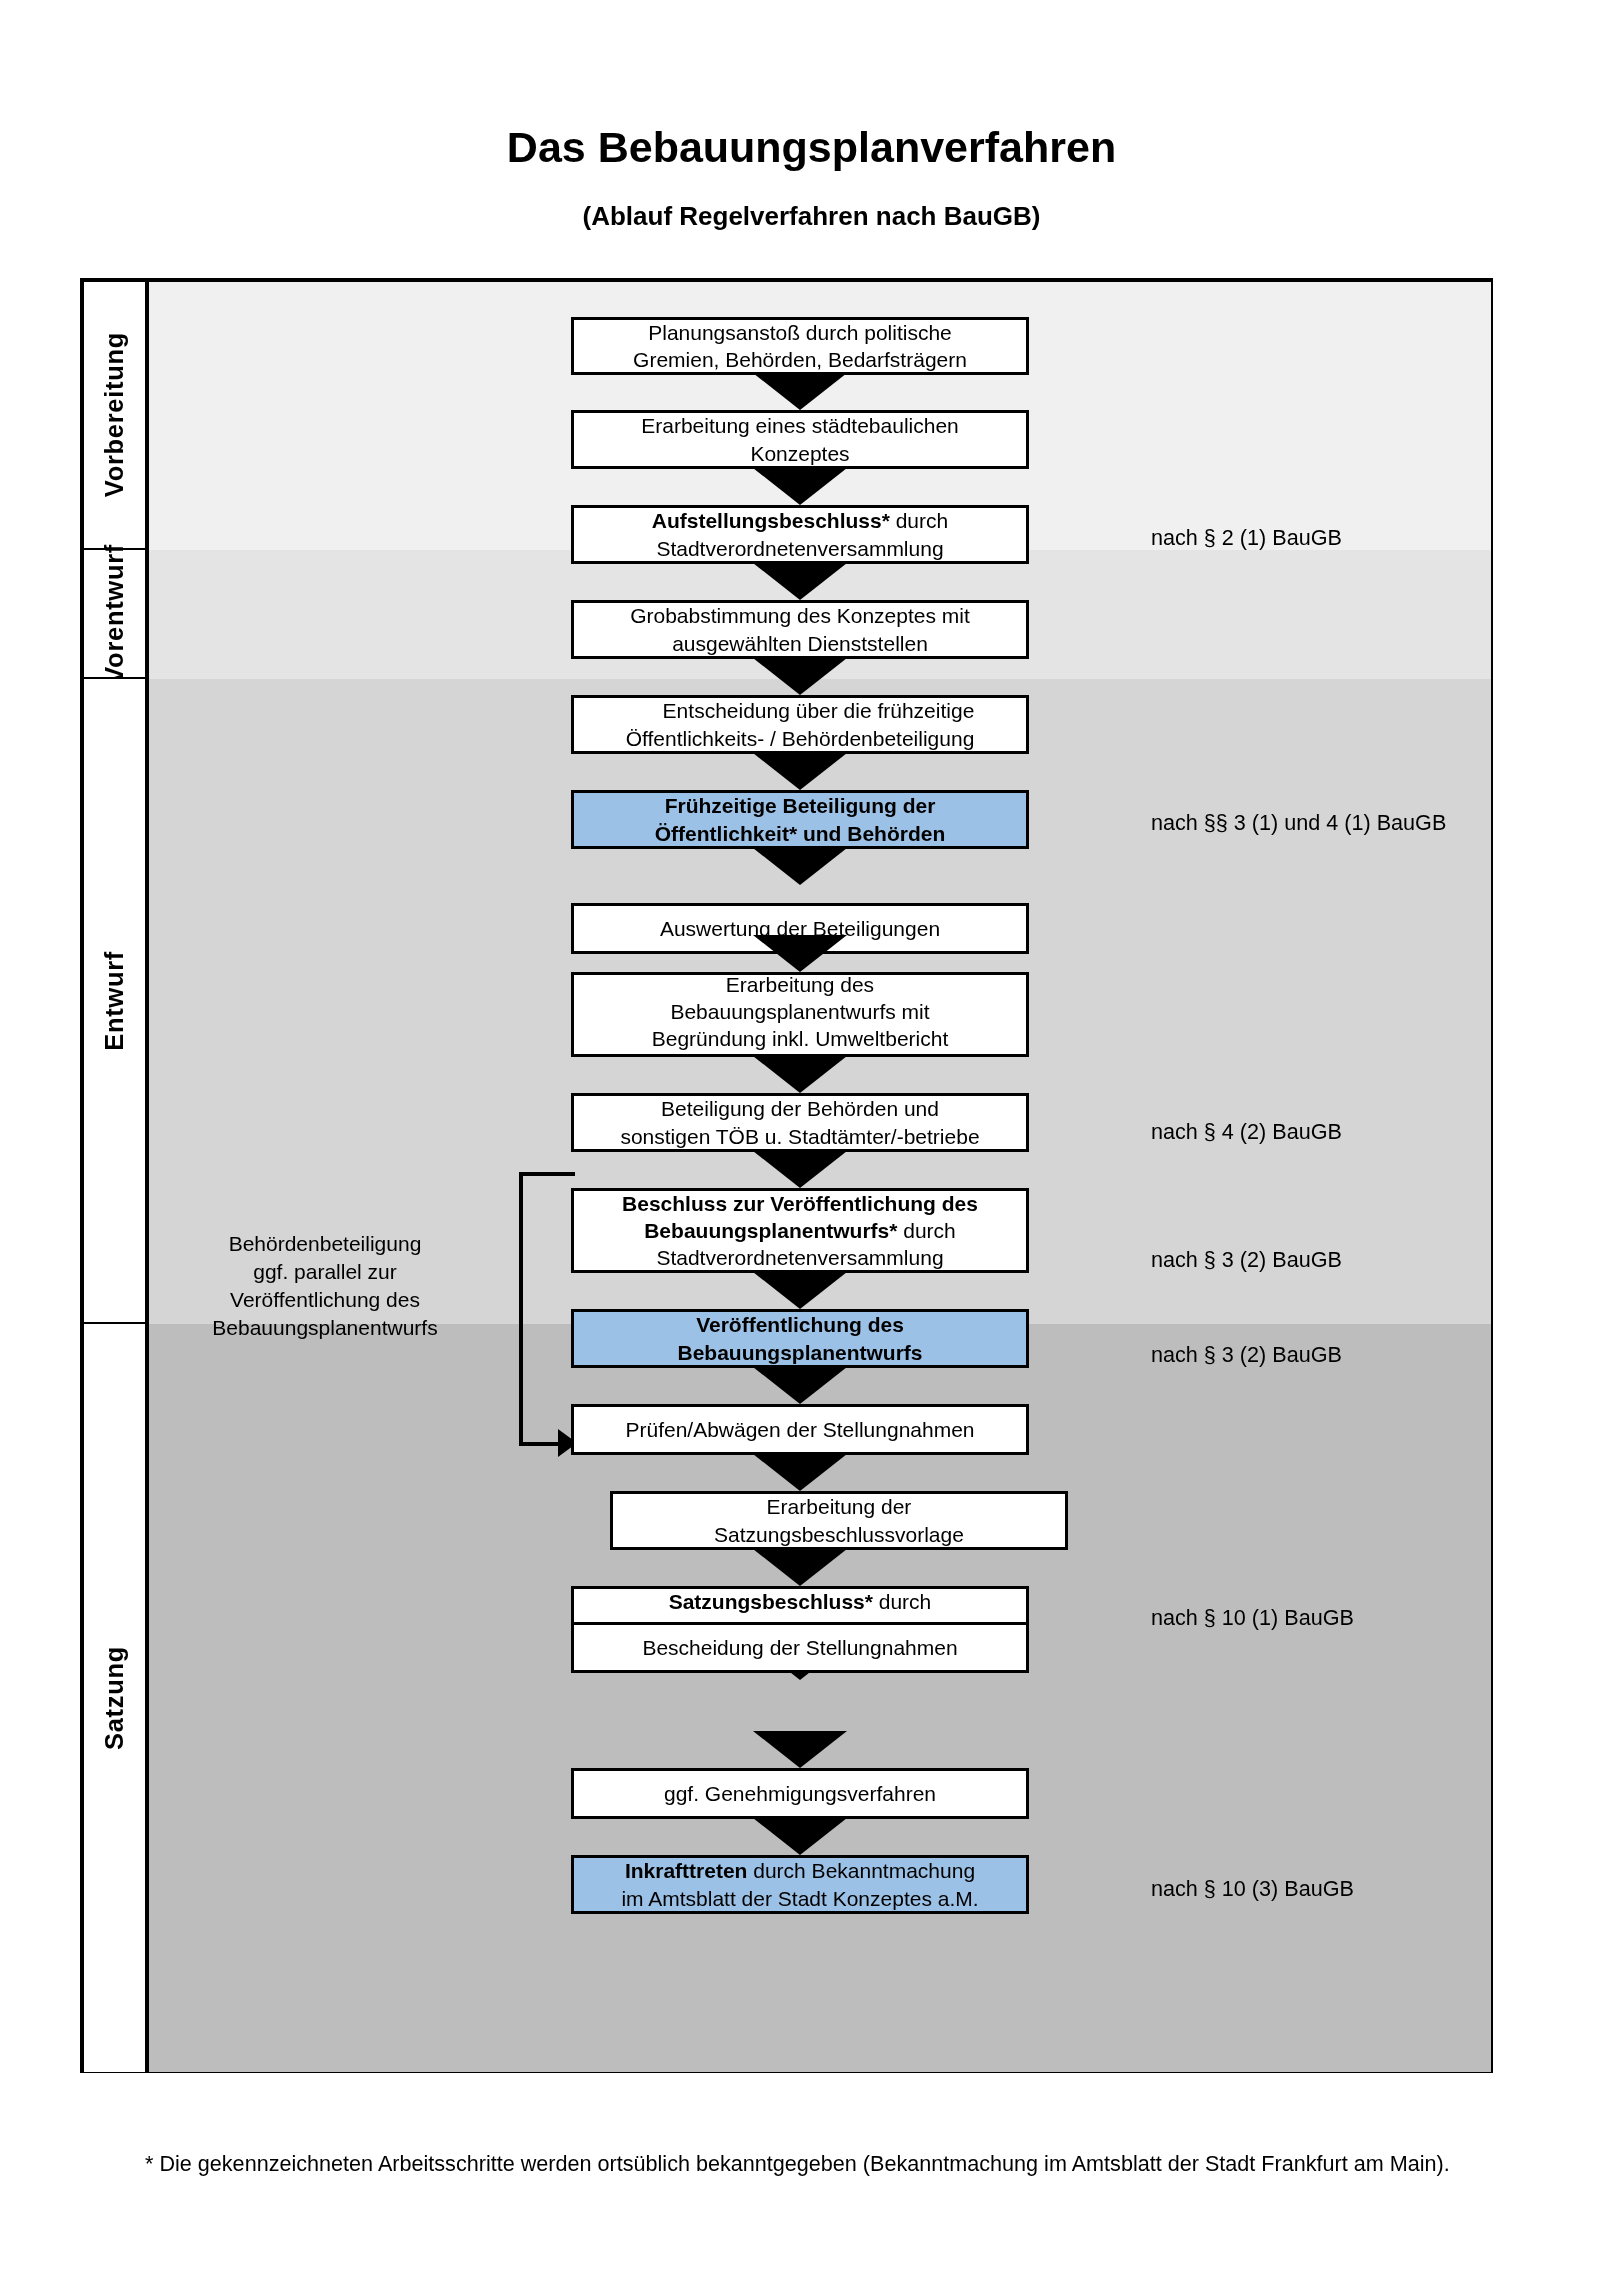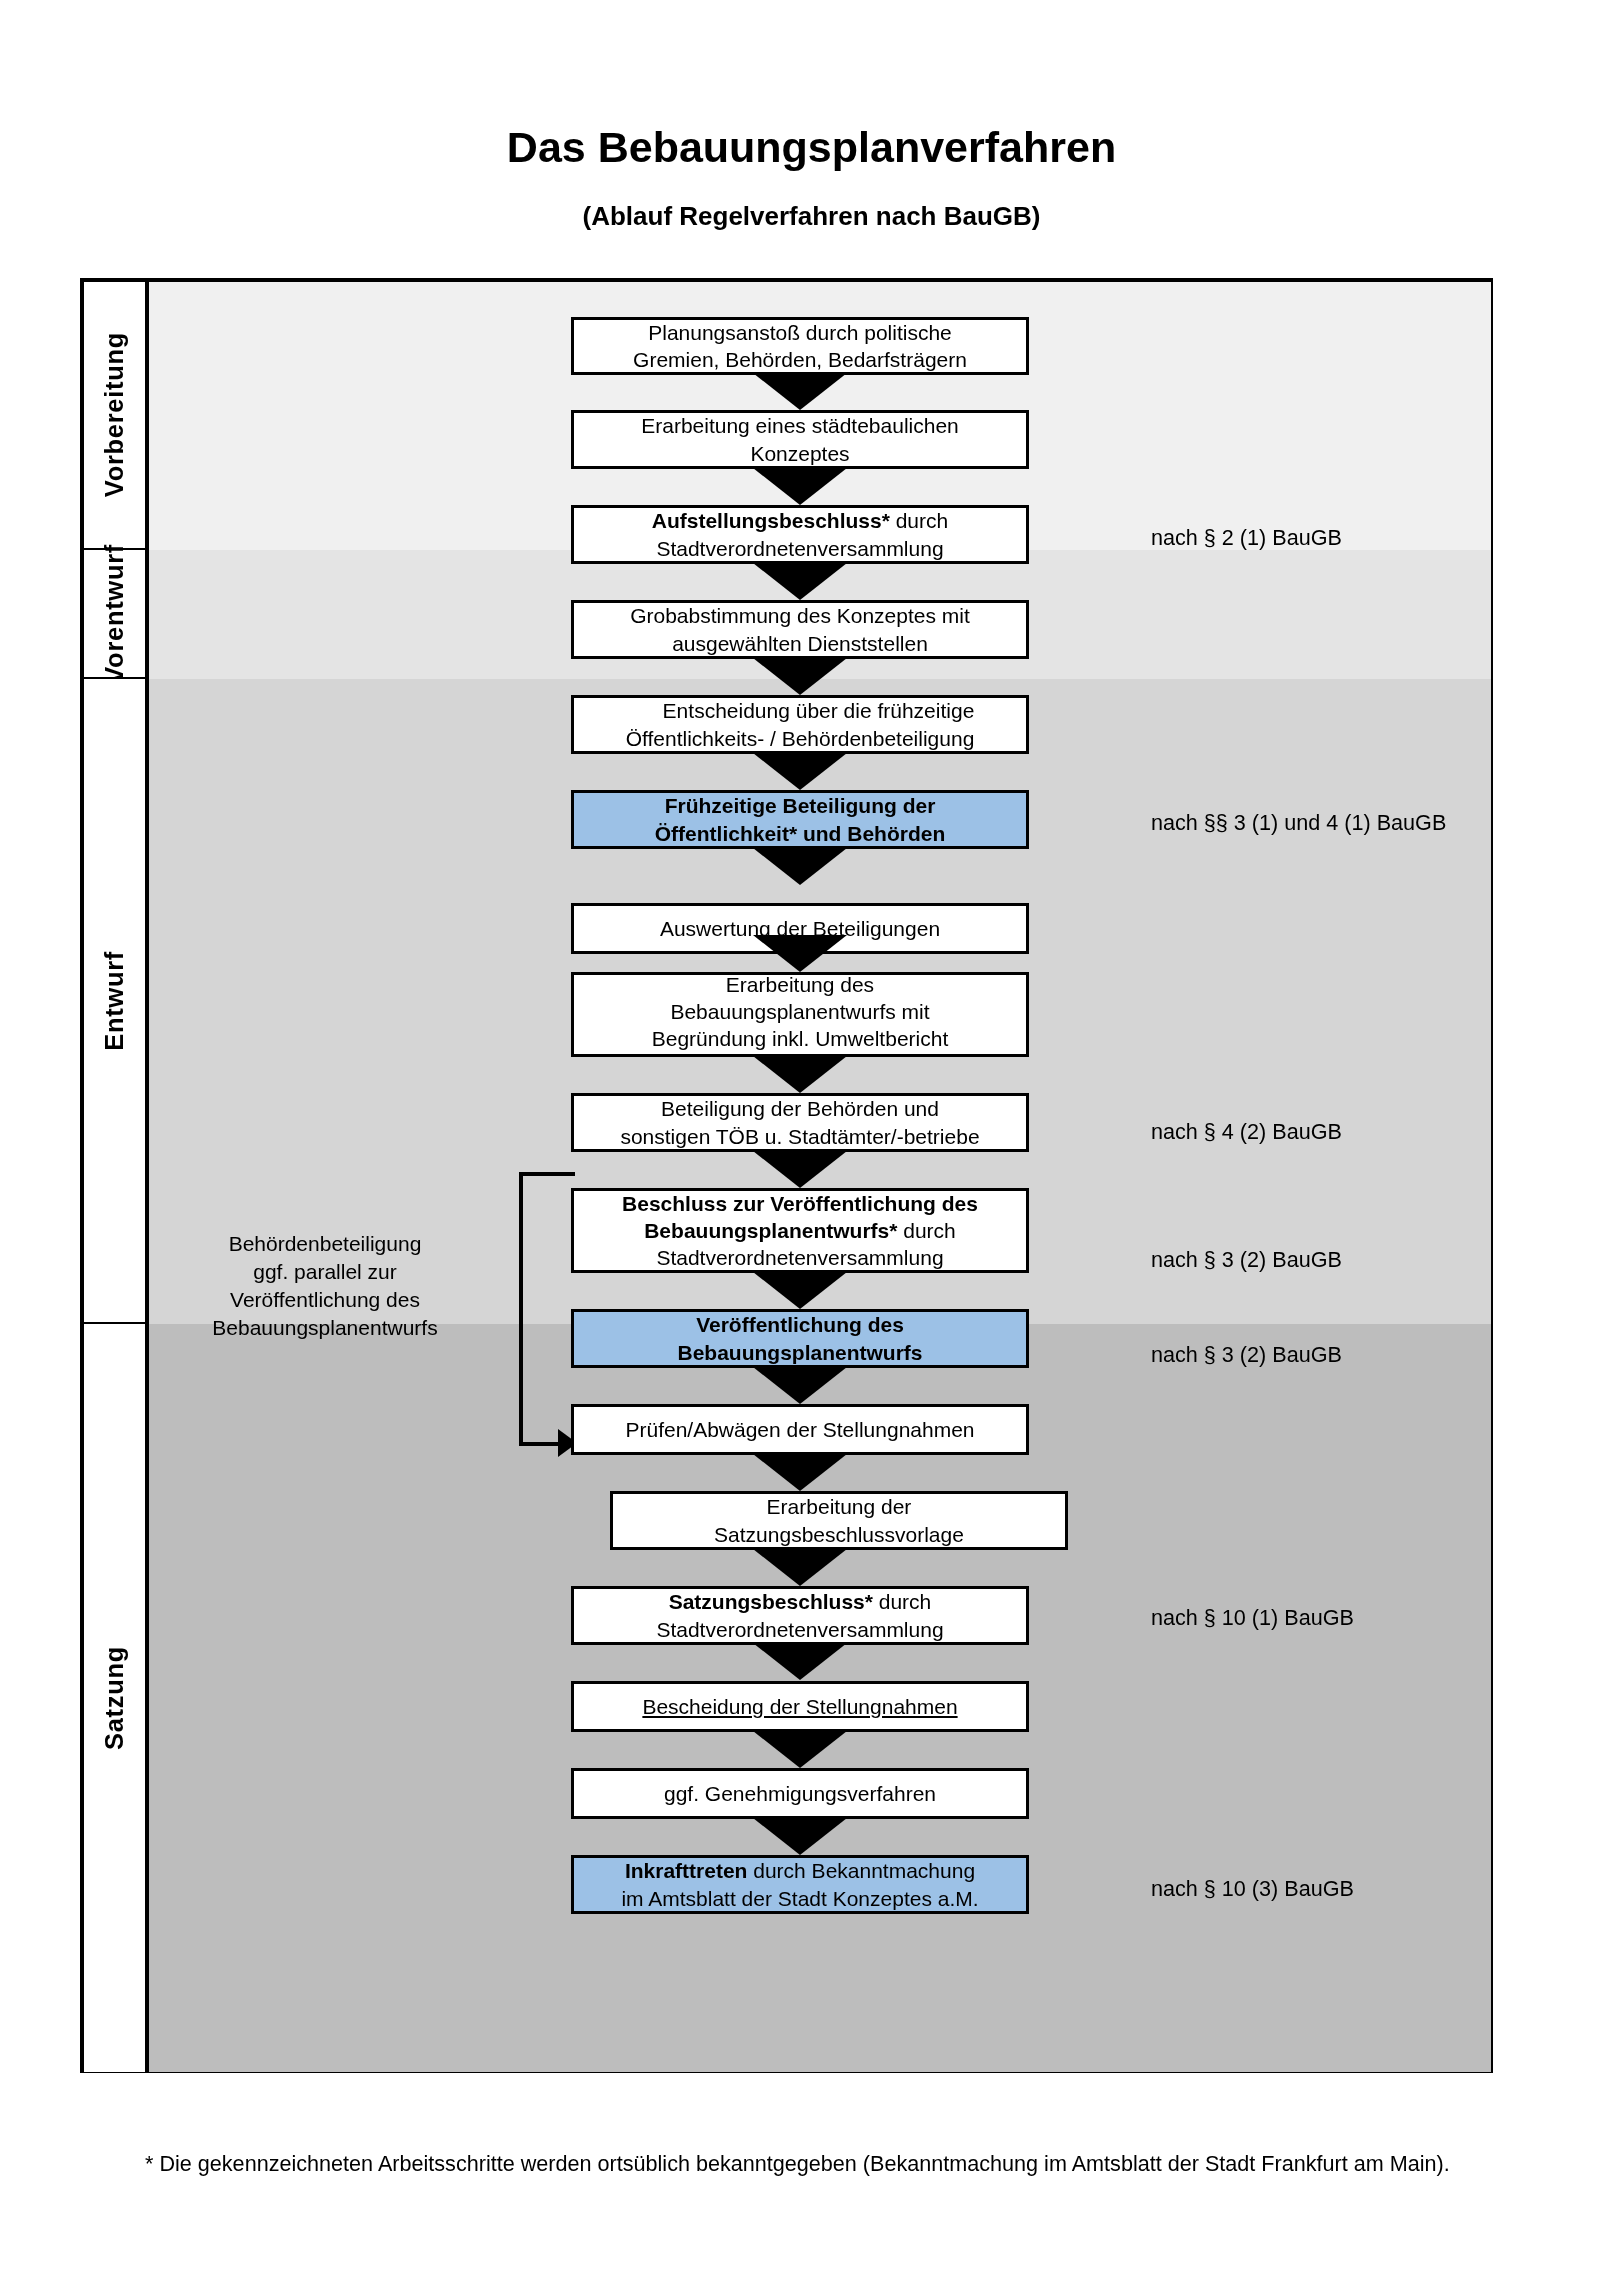--- a/index.html
+++ b/index.html
@@ -337,21 +337,21 @@
   <div class="pbox" style="left:487px;top:1304px;height:59px;">
     <div>
       <div><span class="b">Satzungsbeschluss*</span><span> durch</span></div>
       <div>Stadtverordnetenversammlung</div>
     </div>
   </div>
   <div class="arrow-down" style="left:669px;top:1361px;"></div>
 
   <div class="legal-note" style="left:1067px;top:1323px;">nach § 10 (1) BauGB</div>
 
-  <div class="pbox" style="left:487px;top:1399px;height:51px;text-decoration:underline;">
+  <div class="pbox" style="left:487px;top:1340px;height:51px;">
     <div>
       <div>Bescheidung der Stellungnahmen</div>
     </div>
   </div>
   <div class="arrow-down" style="left:669px;top:1449px;"></div>
 
   <div class="pbox" style="left:487px;top:1486px;height:51px;">
     <div>
       <div>ggf. Genehmigungsverfahren</div>
     </div>

